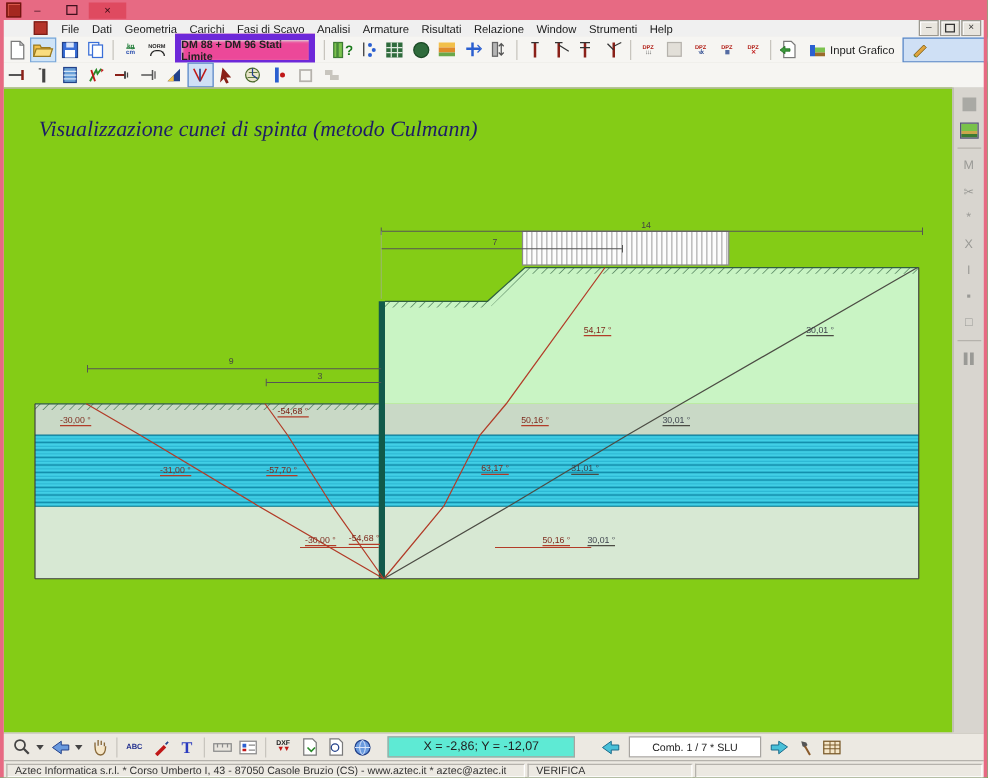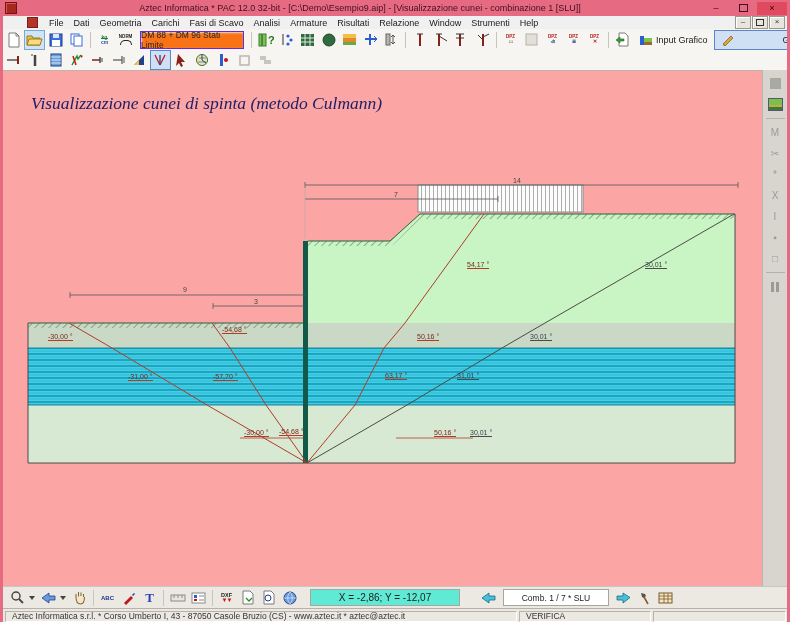--- a/index.html
+++ b/index.html
@@ -34,31 +34,31 @@
       border:1px solid transparent;flex:none;position:relative;}
   .ti.hl{background:#cfe4f7;border:1px solid #7aa7d8;}
   .ti.sel{background:#cfe0f5;border:1px solid #5b87c5;}
   .ti svg{display:block;}
   .sep{width:1px;height:16px;background:#c8c5be;margin:0 3px;flex:none;}
   .unit{font-size:5px;line-height:5px;color:#1c7a34;font-weight:bold;text-align:center;}
   .unit .u2{border-top:1px solid #1c7a34;color:#2b4fae;}
   .norm{font-size:4.5px;line-height:5px;color:#222;font-weight:bold;text-align:center;}
   .normarc{display:block;width:10px;height:4px;border:1px solid #222;border-bottom:none;
            border-radius:8px 8px 0 0;margin:1px auto 0;}
-  .combo{height:16px;background:#f97316;border:1px solid #6d28d9;box-shadow:inset 1px 1px 2px #ddd;
-         font-size:8.5px;color:#222;display:flex;align-items:center;justify-content:center;flex:none;}
+  .combo{height:16px;background:#ec4899;border:5px solid #6d28d9;box-shadow:inset 1px 1px 2px #ddd;
+         font-size:8.5px;color:#222;display:flex;align-items:center;justify-content:center;flex:none;font-weight:bold;}
   .combo.norms{width:102px;margin:0 4px;}
   .btn-graf{display:inline-flex;align-items:center;gap:3px;font-size:9px;color:#222;height:18px;
             padding:0 6px;flex:none;}
   .btn-graf.sel{background:#cfe0f5;border:1px solid #5b87c5;gap:48px;}
   .dpz{font-size:4.5px;font-weight:bold;color:#b01810;line-height:4px;text-align:center;}
   .dpz .arrw{color:#333;letter-spacing:-1px;font-size:5px;}
   .gicon{width:14px;height:12px;}
   
-  .canvas{position:absolute;left:3px;top:70px;width:759px;height:516px;background:#fca5a5;border-top:1px solid #b9b6b0;}
+  .canvas{position:absolute;left:3px;top:70px;width:759px;height:516px;background:#84cc16;border-top:1px solid #b9b6b0;}
   .dtitle{position:absolute;left:28px;top:22px;font-family:"Liberation Serif",serif;font-style:italic;
           font-size:17.5px;color:#1d1d66;white-space:nowrap;}
   .diagram-wrap{position:absolute;left:5px;top:0;width:740px;height:430px;}
   .ang{position:absolute;font-size:7px;line-height:7px;color:#7c271a;white-space:nowrap;
        border-bottom:1px solid #b23c28;padding-bottom:0;}
   .ang.dark{color:#3a3f4a;border-bottom-color:#4c4c44;}
   .dim{position:absolute;font-size:7px;line-height:7px;color:#444;white-space:nowrap;}
   .rail{position:absolute;right:3px;top:70px;width:25px;height:516px;background:#d8d5cf;
         border-left:1px solid #b9b6b0;display:flex;flex-direction:column;align-items:center;padding-top:3px;box-sizing:border-box;}
   .ri{width:17px;height:17px;margin:2px 0;display:flex;align-items:center;justify-content:center;
@@ -78,32 +78,31 @@
   .combbox{width:104px;height:15px;background:#fff;border:1px solid #a8a5a0;font-size:8.5px;color:#222;
            display:flex;align-items:center;justify-content:center;margin:0 4px;flex:none;}
   .abc{font-size:6px;font-weight:bold;color:#23318f;}
   .ttool{font-family:"Liberation Serif",serif;font-size:13px;font-weight:bold;color:#2b3bbf;line-height:12px;}
   .dxf{font-size:5.5px;font-weight:bold;color:#222;line-height:5px;text-align:center;}
   .dxf .red{color:#c01818;font-size:6px;letter-spacing:-1px;}
   .statusbar{position:absolute;left:3px;right:3px;top:608px;height:14px;background:#ece9e2;
              border-top:1px solid #b5b2ac;font-size:8.5px;color:#333;display:flex;align-items:center;}
   .spanel{height:11px;border:1px solid;border-color:#b5b2ac #fff #fff #b5b2ac;display:flex;
           align-items:center;padding:0 6px;margin-left:2px;box-sizing:border-box;}
-  .spanel.s1{width:512px;}
+  .spanel.s1{width:415px;}
   .spanel.s2{width:132px;}
   .spanel.s3{flex:1;margin-right:1px;}
 </style>
 </head>
 <body>
 
 <div id="window">
 
   <div class="titlebar">
     <span class="appicon"></span>
-    <span class="ttext">Aztec Informatica * PAC 12.0 32-bit  - [C:\Demo\Esempio9.aip] - [Visualizzazione cunei  - combinazione 1  [SLU]]</span>
     <span class="winbtn">–</span>
     <span class="winbtn">
         <span class="maxglyph"></span>
       </span>
     <span class="winbtn close">×</span>
   </div>
   <div class="edge left"></div>
   <div class="edge right"></div>
 
   <div class="menubar">

